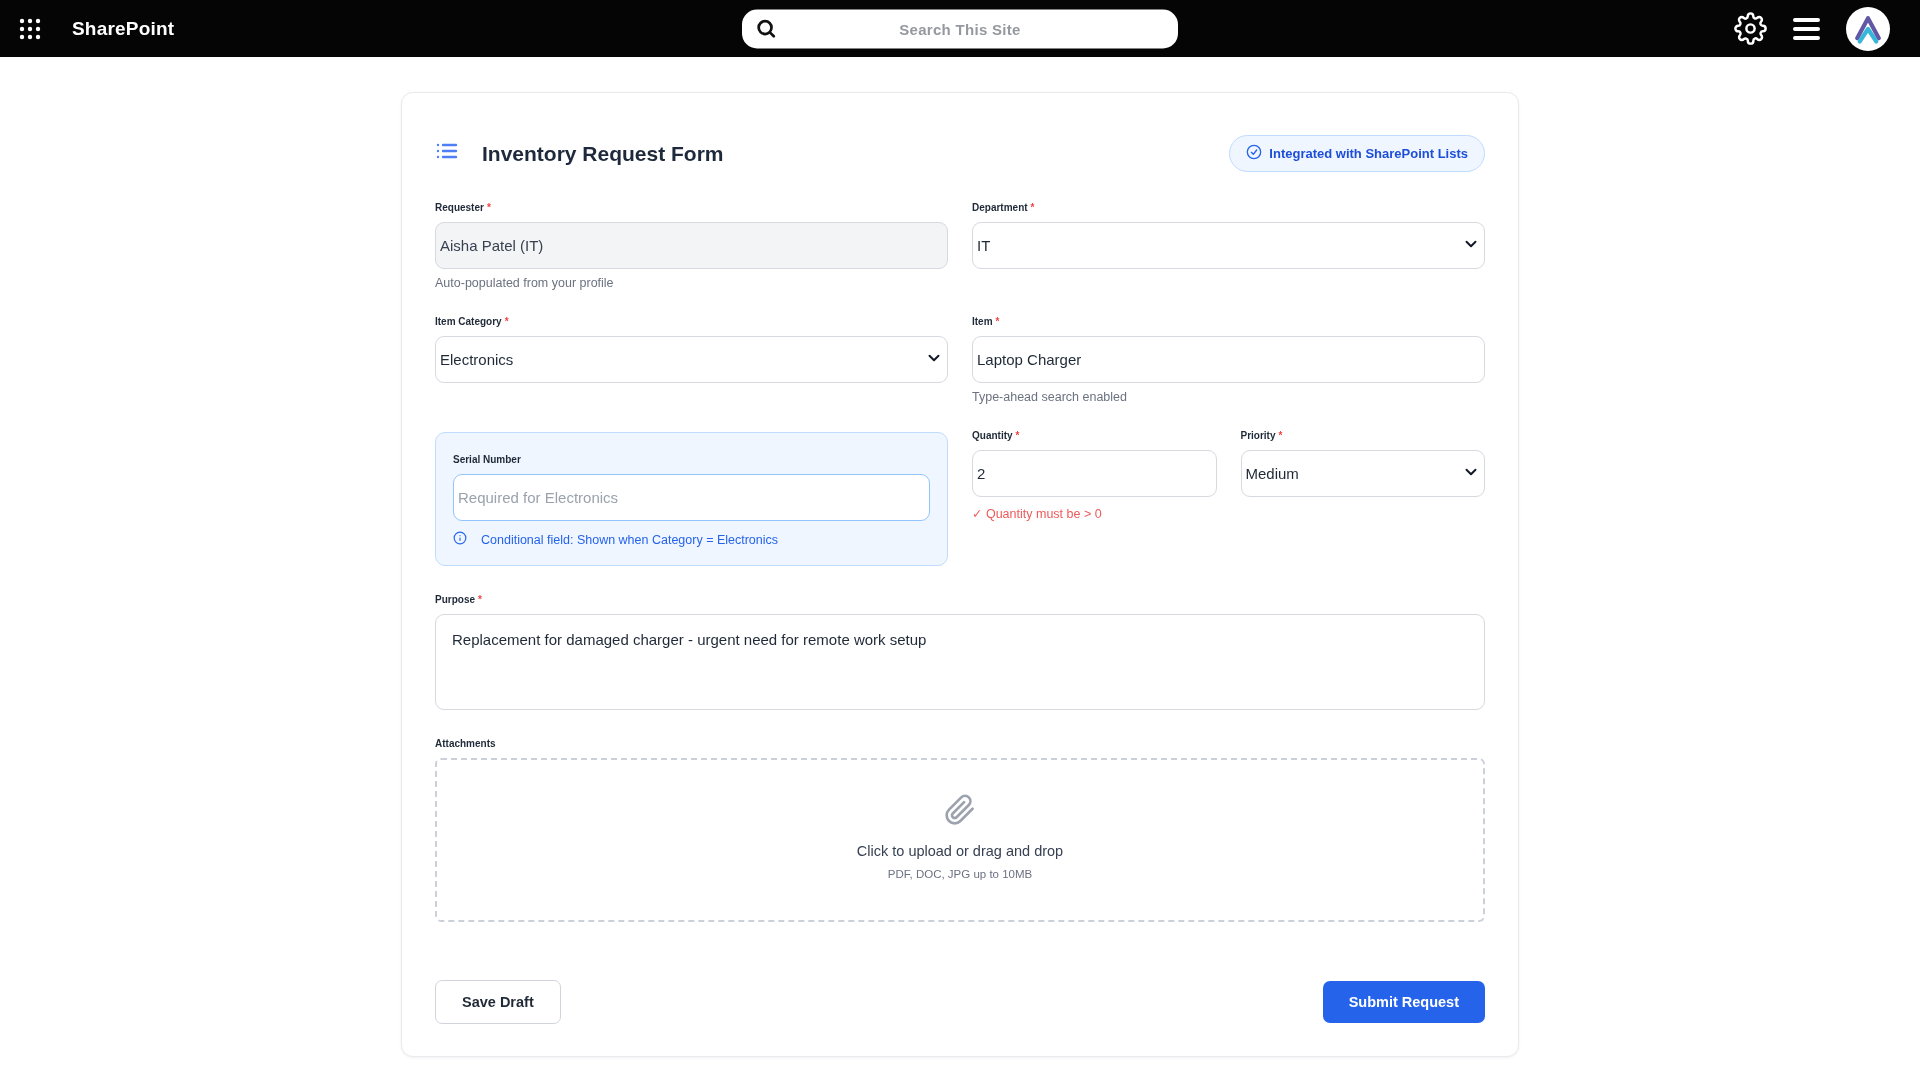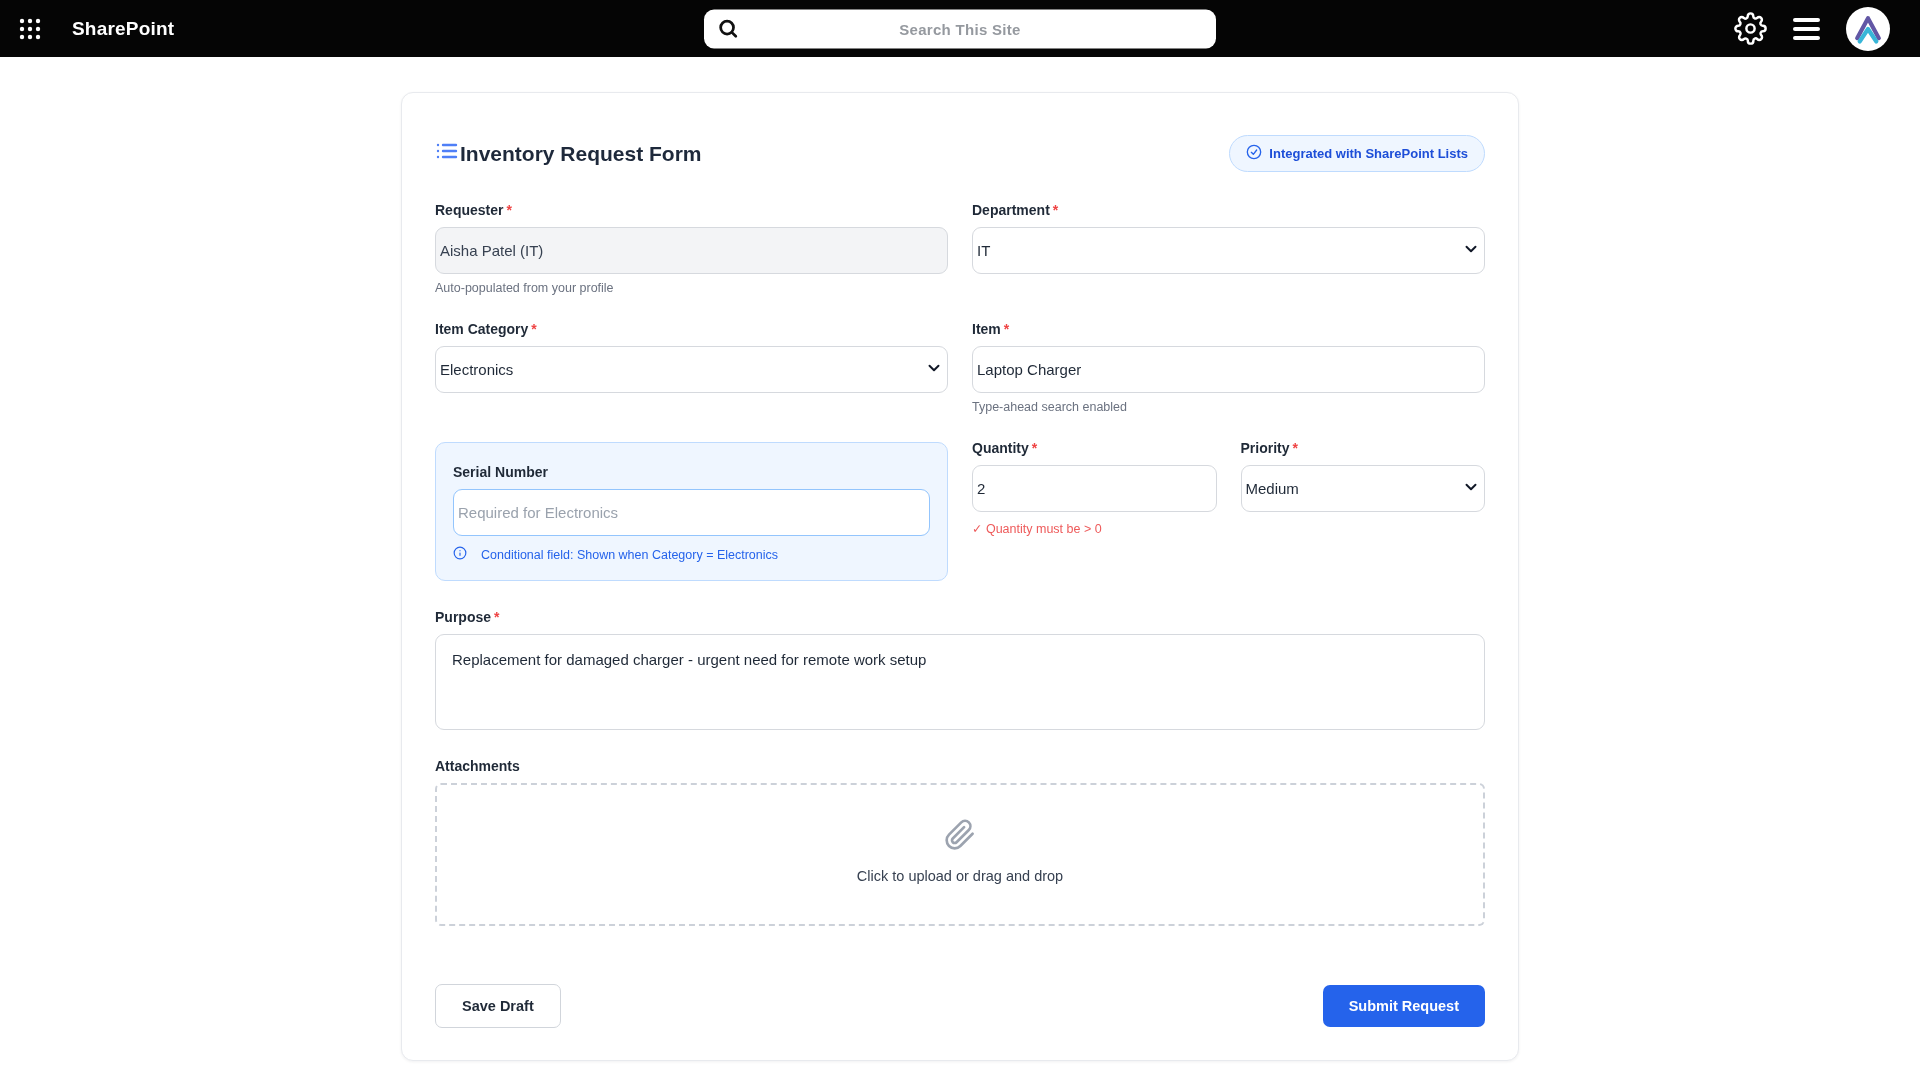--- a/index.html
+++ b/index.html
@@ -7,21 +7,21 @@
 
   
   .topbar {
     position: relative; height: 57px; background: #050505;
     display: flex; align-items: center; padding: 0 30px 0 18px;
   }
   .waffle { width: 24px; height: 24px; cursor: pointer; flex: 0 0 auto; }
   .app-name { color: #fff; font-size: 19px; font-weight: 700; margin-left: 30px; letter-spacing: .2px; }
   .searchbox {
     position: absolute; left: 50%; top: 50%; transform: translate(-50%, -50%);
-    width: 512px; height: 39px; background: #fff; border-radius: 10px;
+    width: 436px; height: 39px; background: #fff; border-radius: 15px;
   }
   .searchbox input {
     position: absolute; inset: 0; width: 100%; height: 100%;
     border: none; outline: none; background: transparent; border-radius: 10px;
     text-align: center; font-size: 15px; font-weight: 600; color: #1f2937;
     font-family: "Liberation Sans", sans-serif;
   }
   .searchbox input::placeholder { color: #95999f; font-weight: 600; letter-spacing: .3px; }
   .searchbox .search-ic { position: absolute; left: 13px; top: 8px; }
   .topbar-right { margin-left: auto; display: flex; align-items: center; gap: 26px; }
@@ -31,30 +31,30 @@
   .avatar { width: 44px; height: 44px; border-radius: 50%; background: #fff; display: flex; align-items: center; justify-content: center; overflow: hidden; }
 
   
   .card {
     width: 1118px; margin: 35px auto 0;
     background: #fff; border: 1px solid #e8eaee; border-radius: 12px;
     box-shadow: 0 1px 3px rgba(16,24,40,.06);
     padding: 42px 33px 32px;
   }
   .card-header { display: flex; align-items: center; justify-content: space-between; margin-bottom: 30px; }
-  .form-title { display: flex; align-items: center; gap: 1px; font-size: 21px; font-weight: 700; color: #1e293b; }
+  .form-title { display: flex; align-items: center; gap: 23px; font-size: 21px; font-weight: 700; color: #1e293b; }
   .badge {
     display: flex; align-items: center; gap: 7px;
     background: #eff6ff; border: 1px solid #bfdbfe; border-radius: 999px;
     padding: 8px 16px; color: #1d4ed8; font-size: 13px; font-weight: 600;
   }
 
   
   .form-grid { display: grid; grid-template-columns: 1fr 1fr; column-gap: 24px; row-gap: 26px; align-items: start; }
-  .label { font-size: 14px; font-weight: 600; color: #1f2937; margin-bottom: 9px; display: block; }
+  .label { font-size: 10px; font-weight: 600; color: #1f2937; margin-bottom: 9px; display: block; }
   .req { color: #ef4444; margin-left: 3px; }
   .field-input, .select {
     width: 100%; height: 47px; border: 1px solid #d6d9de; border-radius: 9px;
     padding: 0 4px; font-size: 15px; color: #1f2937; background: #fff;
     font-family: "Liberation Sans", sans-serif; outline: none;
   }
   .field-input::placeholder { color: #9aa2ad; }
   .field-input.readonly { background: #f3f4f6; color: #374151; }
   .select { display: flex; align-items: center; justify-content: space-between; cursor: pointer; }
   .helper { font-size: 12.5px; color: #6b7280; margin-top: 7px; }
@@ -257,20 +257,21 @@
 
   <div class="full-row">
     <span class="label">Attachments</span>
     <div class="dropzone">
       <span>
         <svg width="32" height="32" viewBox="0 0 24 24" fill="none" stroke="#9ca3af" stroke-width="2" stroke-linecap="round" stroke-linejoin="round">
           <path d="M21.44 11.05l-9.19 9.19a6 6 0 0 1-8.49-8.49l9.19-9.19a4 4 0 0 1 5.66 5.66l-9.2 9.19a2 2 0 0 1-2.83-2.83l8.49-8.48"></path>
         </svg>
       </span>
       <div class="upload-text">Click to upload or drag and drop</div>
+      <div class="upload-hint">PDF, DOC, JPG up to 10MB</div>
     </div>
   </div>
 
   <div class="btn-row">
     <button class="btn btn-secondary">Save Draft</button>
     <button class="btn btn-primary">Submit Request</button>
   </div>
 
 </main>
 

